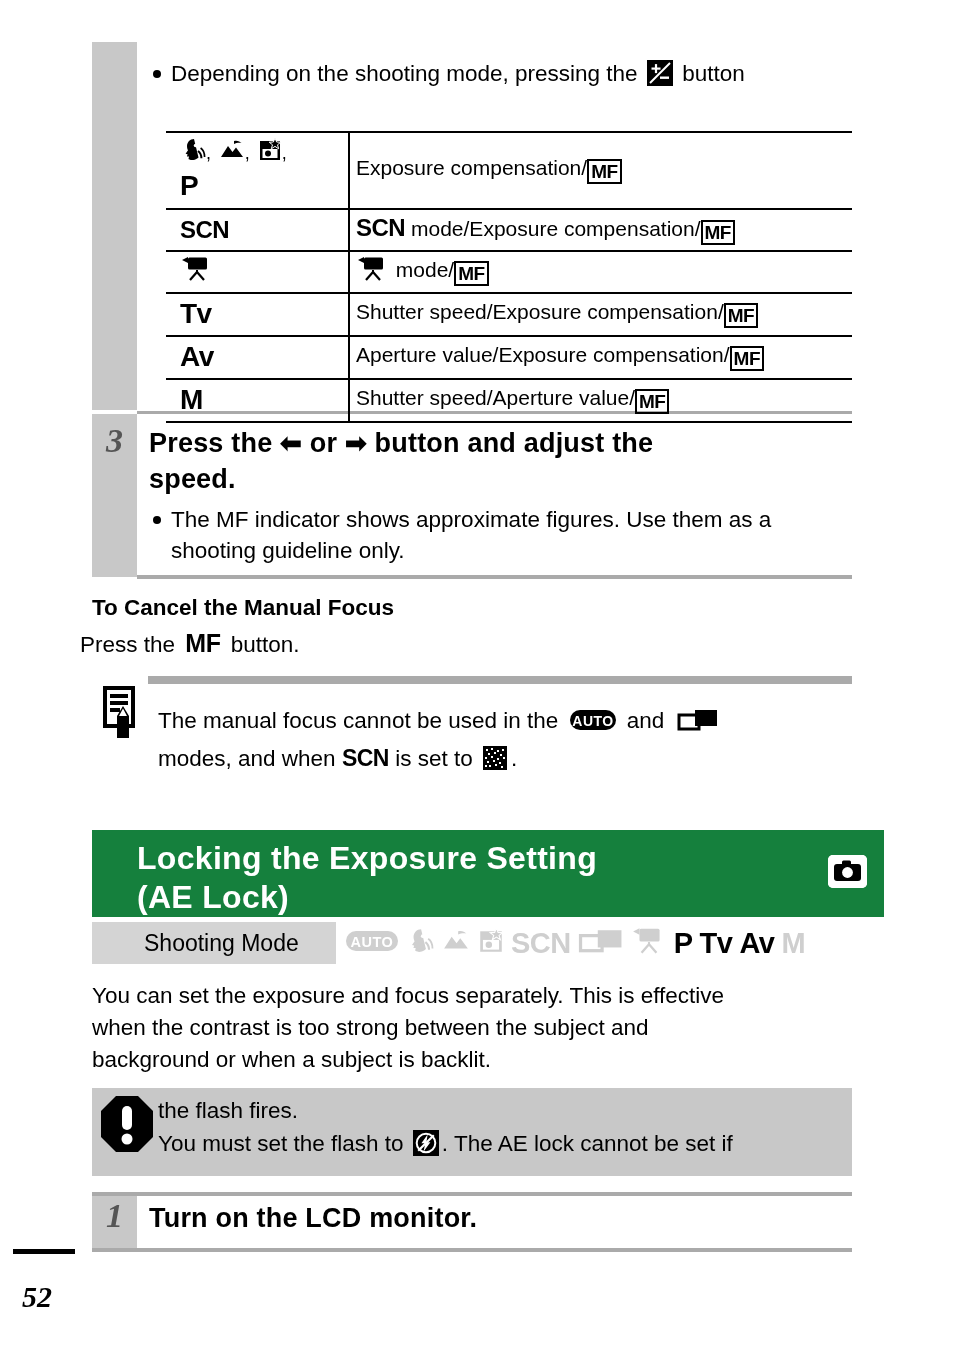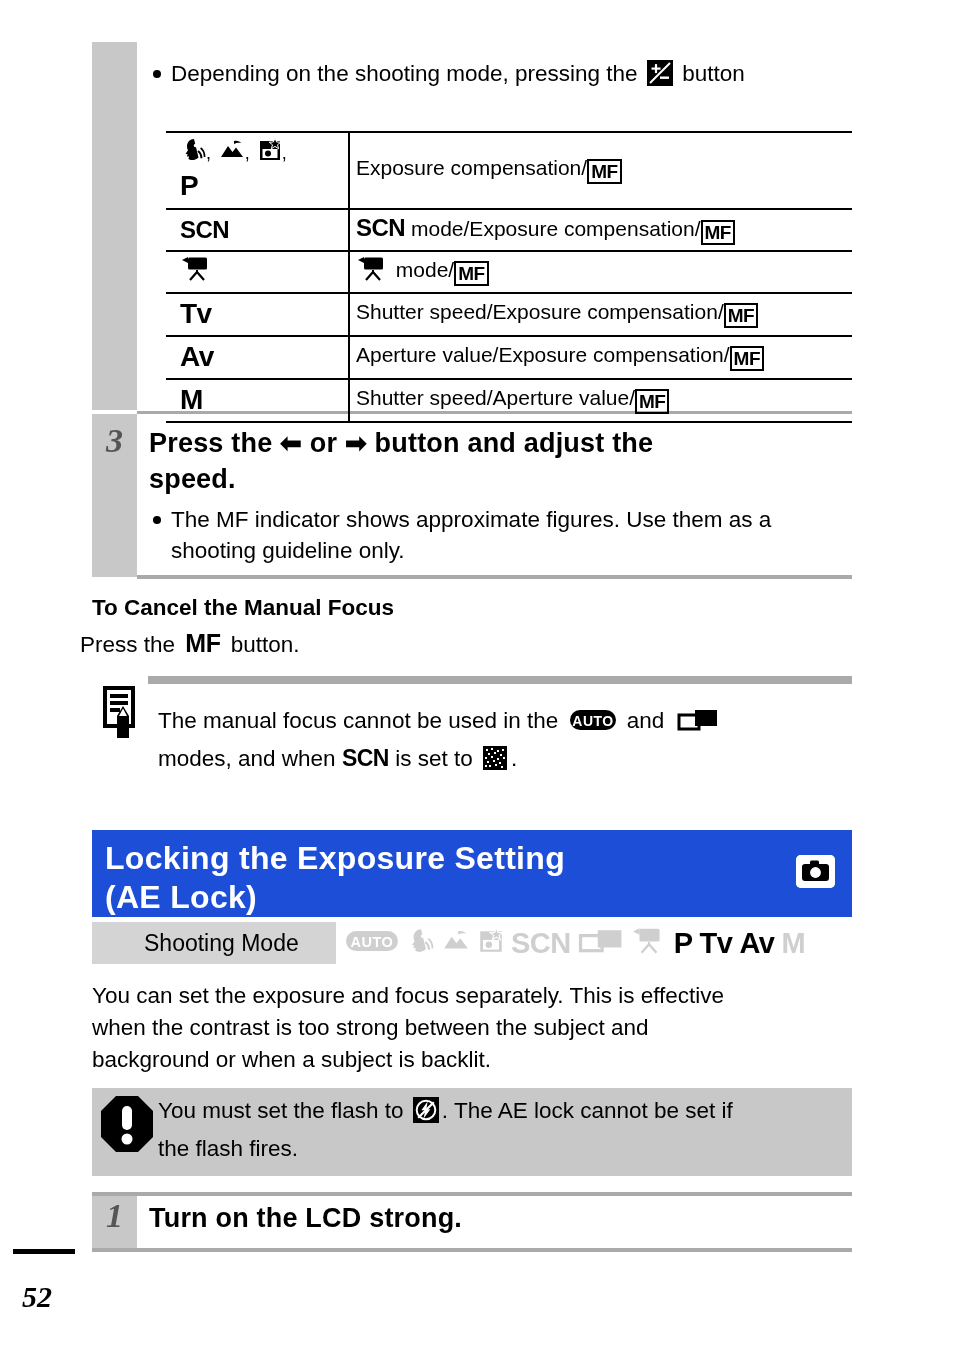--- a/index.html
+++ b/index.html
@@ -97,22 +97,23 @@
   .mode-letter-sm {
     font-family: "Liberation Sans", sans-serif;
     font-weight: bold;
     font-size: 24px;
     letter-spacing: -0.5px;
   }
 
   
   .section-band {
     position: absolute;
-    background: #1d4ed8;
+    background: #15803d;
     color: #fff;
+    padding-left: 32px;
   }
   .section-title {
     font-weight: bold;
     font-size: 32px;
     line-height: 39px;
     letter-spacing: 0.3px;
     padding: 9px 0 0 13px;
   }
   .cam-badge {
     position: absolute;
@@ -489,36 +490,36 @@
 
   <div class="gray-panel" style="left:92px; top:1088px; width:760px; height:88px;"></div>
   <div style="position:absolute; left:99px; top:1094px;">
     <svg width="56" height="60" viewBox="0 0 56 60">
       <polygon points="17,2 39,2 54,17 54,43 39,58 17,58 2,43 2,17" fill="#000"></polygon>
       <rect x="23" y="12" width="10" height="24" rx="5" fill="#fff"></rect>
       <circle cx="28" cy="45" r="5.5" fill="#fff"></circle>
     </svg>
   </div>
   <div class="callout-text" style="position:absolute; left:158px; top:1094px; width:700px;">
+    <div>the flash fires.</div>
     <div>
       <span>You must set the flash to</span>
       <span style="display:inline-block;vertical-align:-5px;margin:0 3px;">
         <svg width="26" height="26" viewBox="0 0 26 26">
           <rect width="26" height="26" fill="#000"></rect>
           <circle cx="13" cy="13" r="9.3" fill="none" stroke="#fff" stroke-width="2"></circle>
           <path d="M14.6 4.6 L8.4 13.2 L12.2 13.2 L10.6 21.4 L17.4 12.2 L13.4 12.2 Z" fill="#fff"></path>
           <line x1="5.2" y1="20.8" x2="20.8" y2="5.2" stroke="#fff" stroke-width="2.2"></line>
         </svg>
       </span><span>. The AE lock cannot be set if</span>
     </div>
-    <div>the flash fires.</div>
   </div>
 
   <div class="thin-rule" style="left:92px; top:1192px; width:760px; height:4px;"></div>
   <div class="gray-panel" style="left:92px; top:1196px; width:45px; height:52px;"></div>
   <div class="step-num" style="position:absolute; left:92px; top:1199px; width:45px;">1</div>
-  <div style="position:absolute; left:149px; top:1203px; font-weight:bold; font-size:27px; letter-spacing:0.2px;">Turn on the LCD strong.</div>
+  <div style="position:absolute; left:149px; top:1203px; font-weight:bold; font-size:27px; letter-spacing:0.2px;">Turn on the LCD monitor.</div>
   <div class="thin-rule" style="left:92px; top:1248px; width:760px; height:4px;"></div>
 
   <div class="page-rule" style="left:13px; top:1249px; width:62px; height:5px;"></div>
   <div class="page-num" style="left:22px; top:1262px;margin-top:18px;">52</div>
 
 </div>
 
 </body></html>

